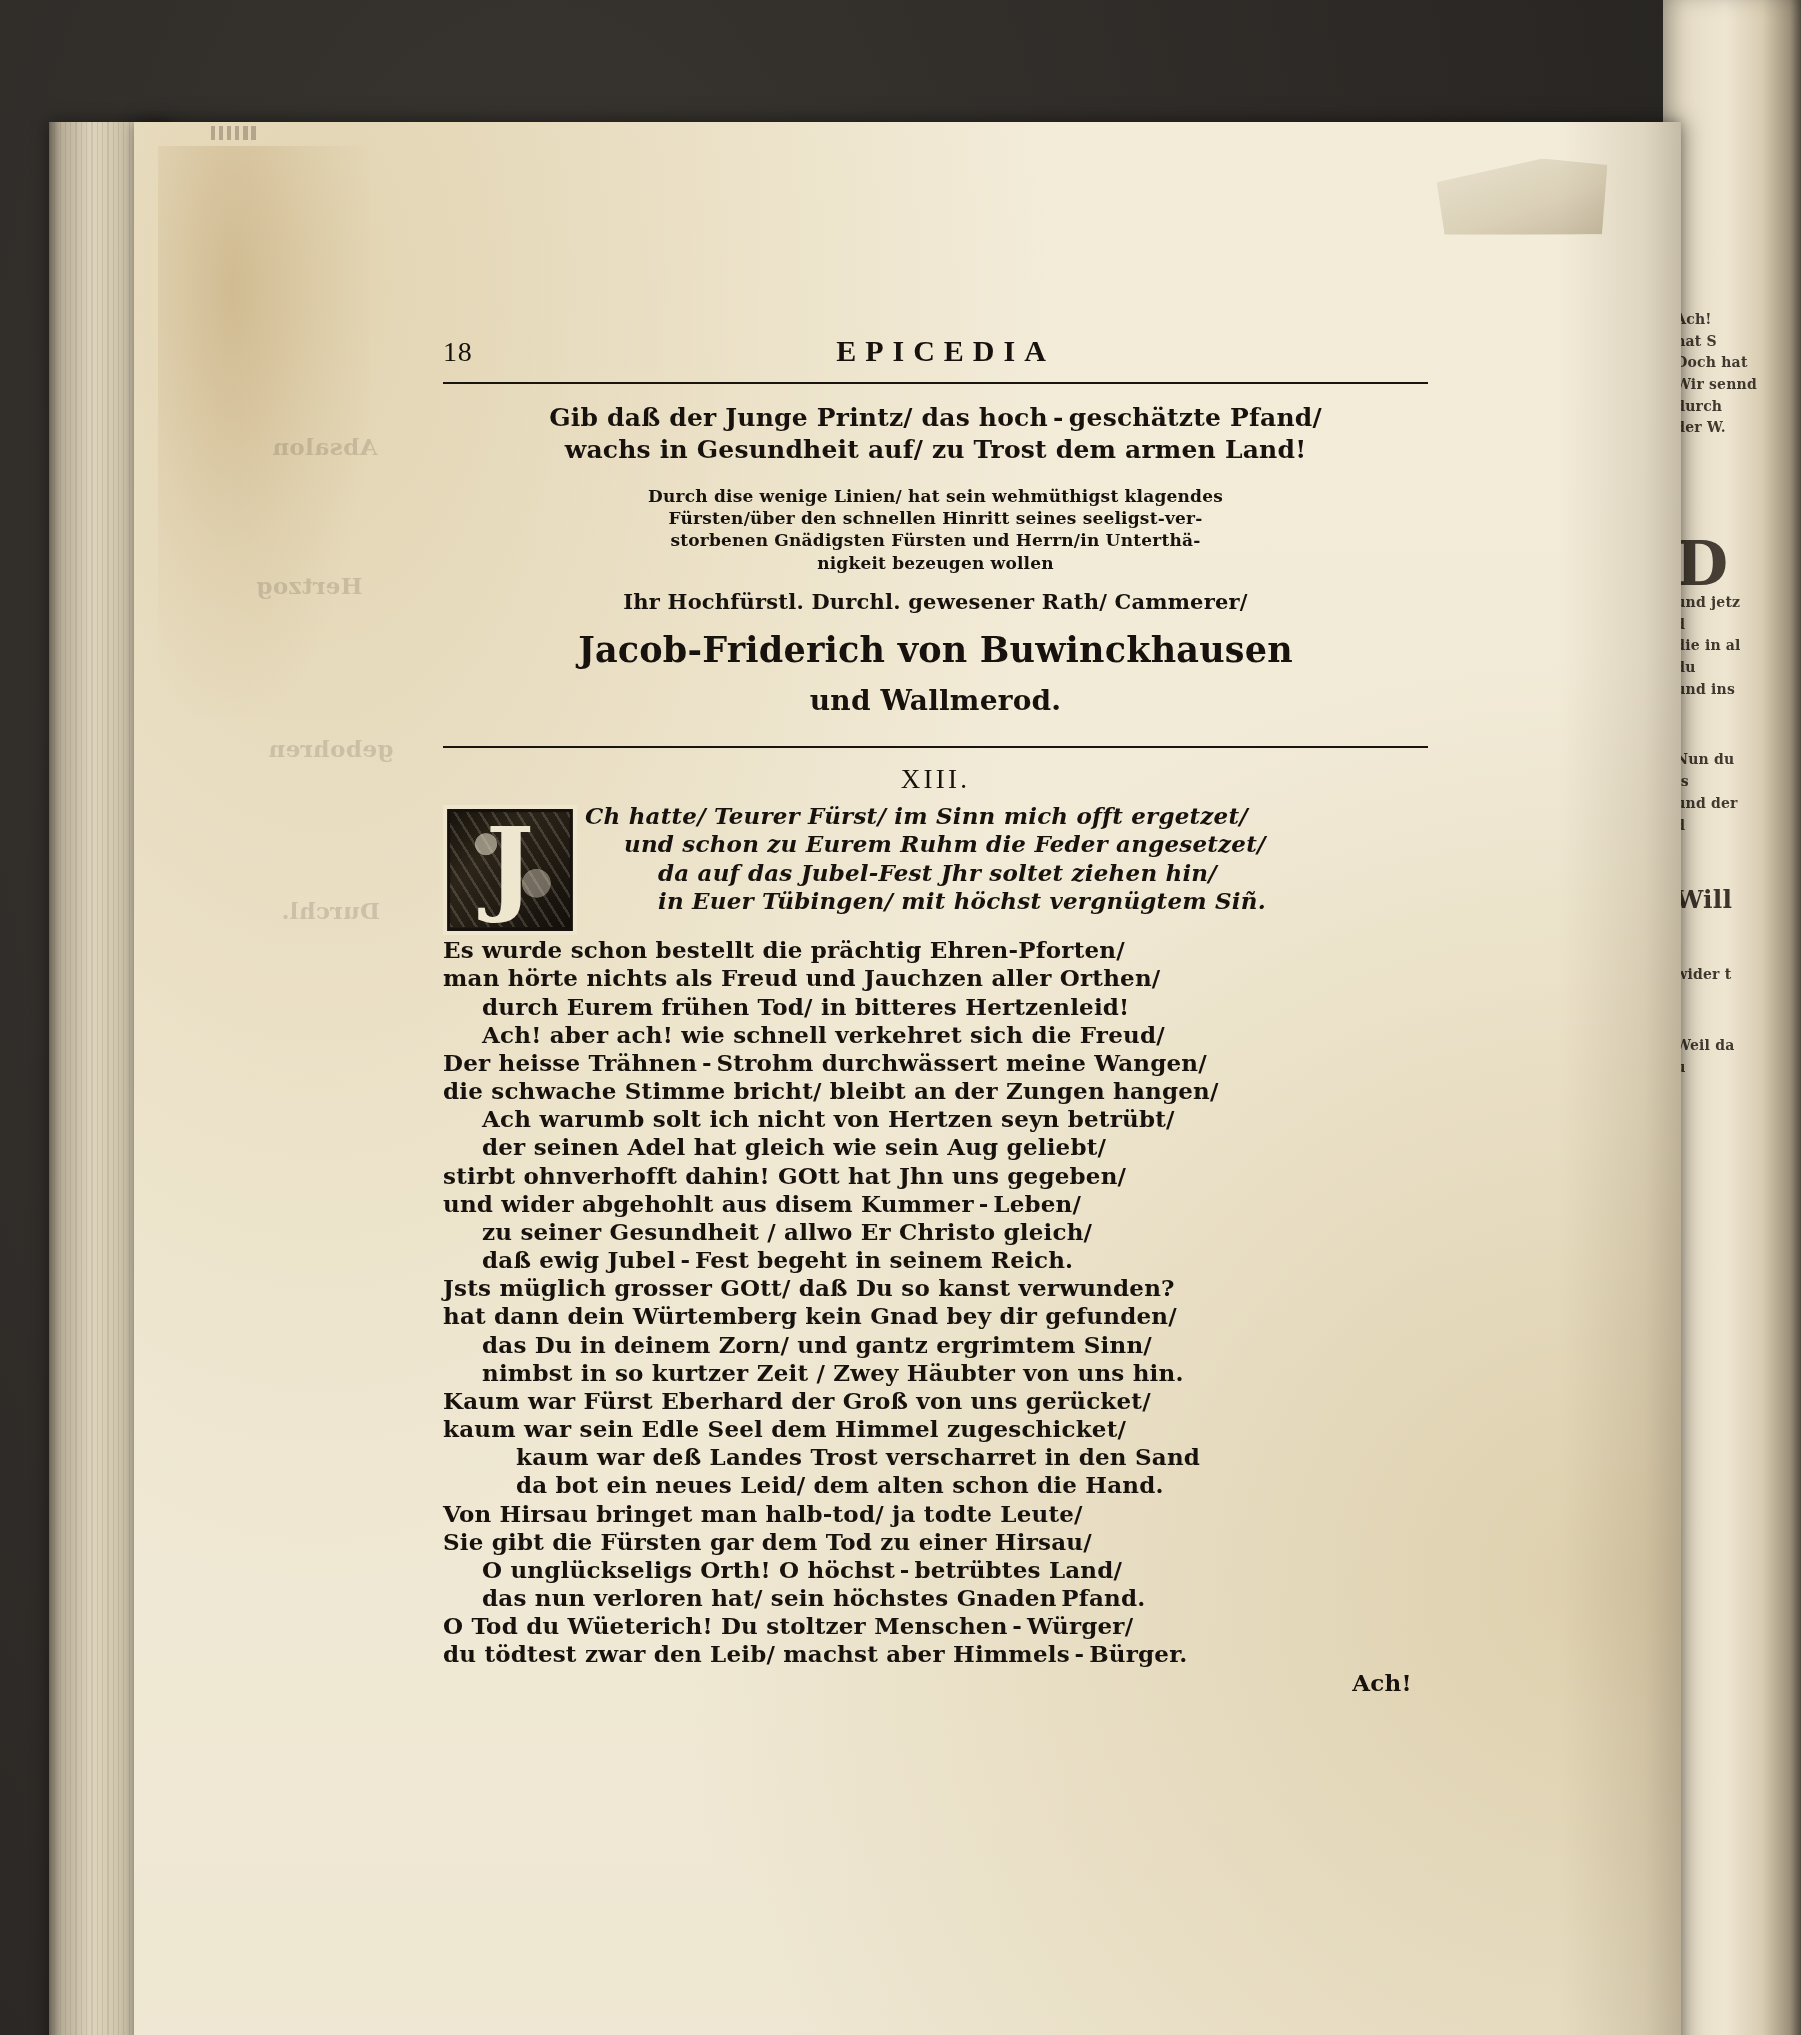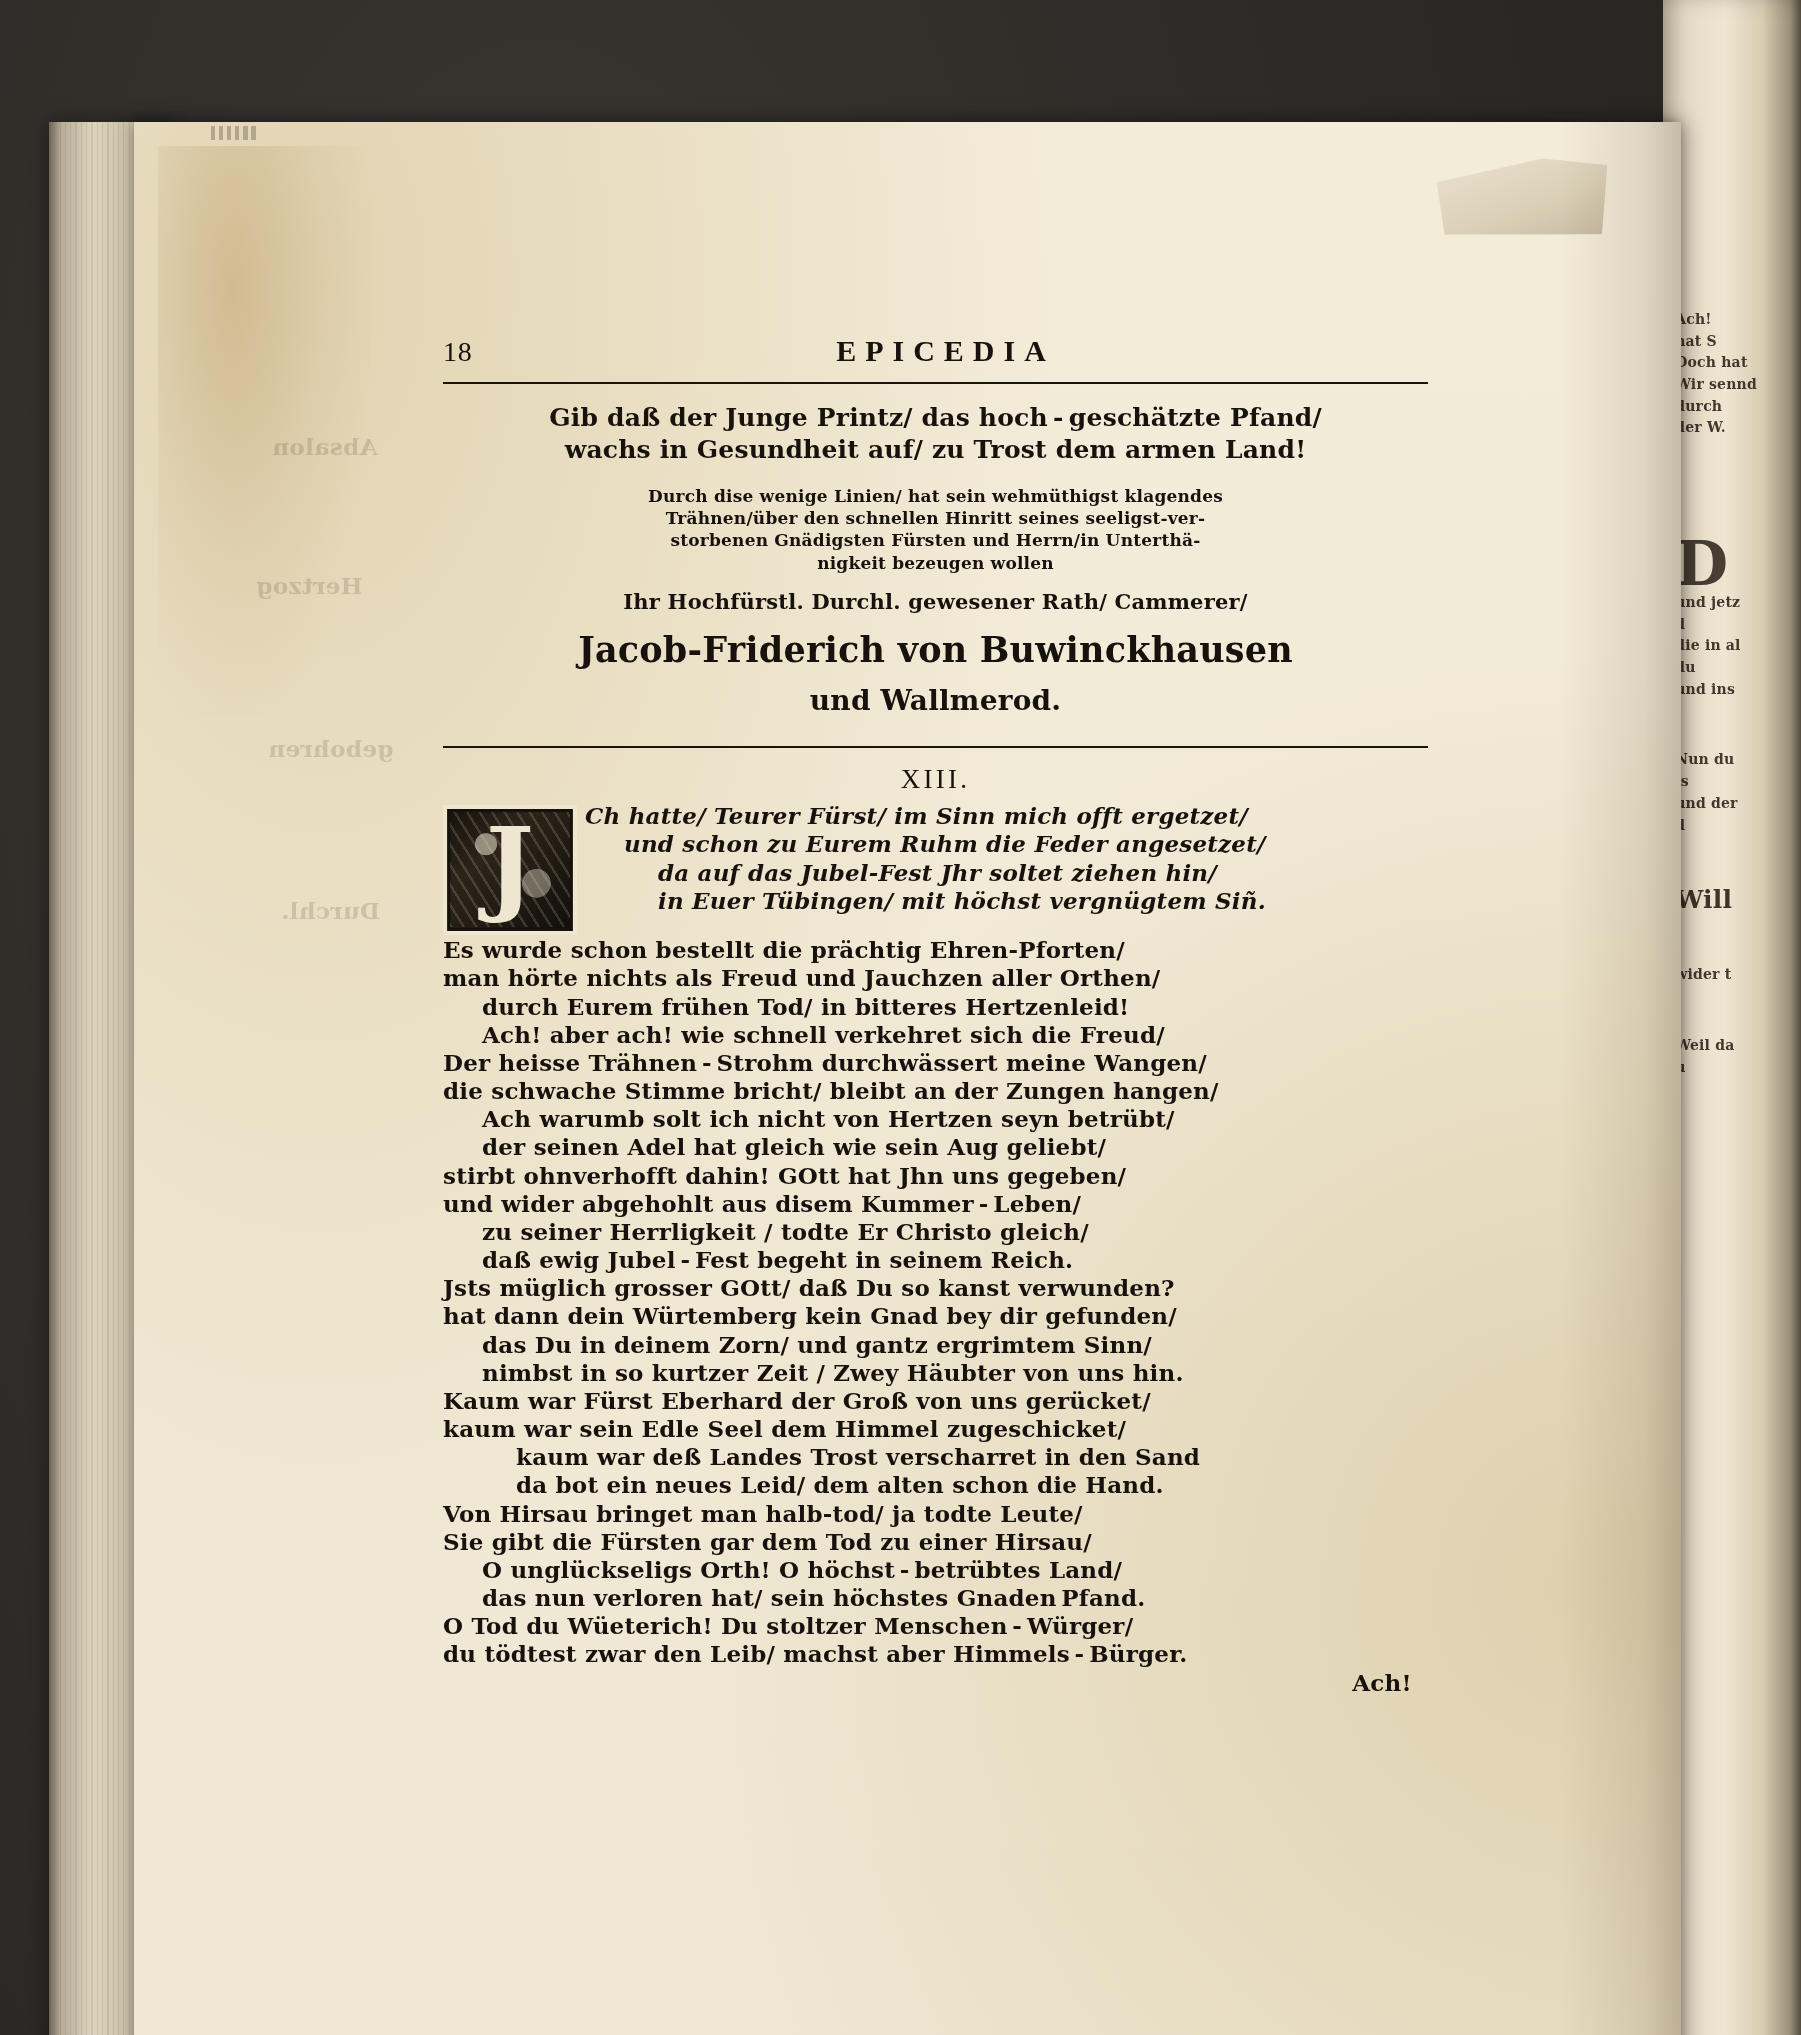--- a/index.html
+++ b/index.html
@@ -355,21 +355,21 @@
       </div>
       <div class="rule"></div>
 
       <div class="open-couplet frak">
         <div>Gib daß der Junge Printz/ das hoch - geschätzte Pfand/</div>
         <div>wachs in Gesundheit auf/ zu Trost dem armen Land!</div>
       </div>
 
       <div class="prose frak">
         <div>Durch dise wenige Linien/ hat sein wehmüthigst klagendes</div>
-        <div>Trähnen/über den schnellen Hinritt seines seeligst-ver-</div>
+        <div>Fürsten/über den schnellen Hinritt seines seeligst-ver-</div>
         <div>storbenen Gnädigsten Fürsten und Herrn/in Unterthä-</div>
         <div>nigkeit bezeugen wollen</div>
       </div>
 
       <div class="attrib frak">
         <div>Ihr Hochfürstl. Durchl. gewesener Rath/ Cammerer/</div>
       </div>
 
       <div class="signature frak">
         <span>Jacob-Friderich von Buwinckhausen</span>
@@ -396,21 +396,21 @@
           <div class="ln i0">Es wurde schon bestellt die prächtig Ehren-Pforten/</div>
           <div class="ln i0">man hörte nichts als Freud und Jauchzen aller Orthen/</div>
           <div class="ln i1">durch Eurem frühen Tod/ in bitteres Hertzenleid!</div>
           <div class="ln i1">Ach! aber ach! wie schnell verkehret sich die Freud/</div>
           <div class="ln i0">Der heisse Trähnen - Strohm durchwässert meine Wangen/</div>
           <div class="ln i0">die schwache Stimme bricht/ bleibt an der Zungen hangen/</div>
           <div class="ln i1">Ach warumb solt ich nicht von Hertzen seyn betrübt/</div>
           <div class="ln i1">der seinen Adel hat gleich wie sein Aug geliebt/</div>
           <div class="ln i0">stirbt ohnverhofft dahin! GOtt hat Jhn uns gegeben/</div>
           <div class="ln i0">und wider abgehohlt aus disem Kummer - Leben/</div>
-          <div class="ln i1">zu seiner Herrligkeit / todte Er Christo gleich/</div>
+          <div class="ln i1">zu seiner Gesundheit / allwo Er Christo gleich/</div>
           <div class="ln i1">daß ewig Jubel - Fest begeht in seinem Reich.</div>
           <div class="ln i0">Jsts müglich grosser GOtt/ daß Du so kanst verwunden?</div>
           <div class="ln i0">hat dann dein Würtemberg kein Gnad bey dir gefunden/</div>
           <div class="ln i1">das Du in deinem Zorn/ und gantz ergrimtem Sinn/</div>
           <div class="ln i1">nimbst in so kurtzer Zeit / Zwey Häubter von uns hin.</div>
           <div class="ln i0">Kaum war Fürst Eberhard der Groß von uns gerücket/</div>
           <div class="ln i0">kaum war sein Edle Seel dem Himmel zugeschicket/</div>
           <div class="ln i2">kaum war deß Landes Trost verscharret in den Sand</div>
           <div class="ln i2">da bot ein neues Leid/ dem alten schon die Hand.</div>
           <div class="ln i0">Von Hirsau bringet man halb-tod/ ja todte Leute/</div>

